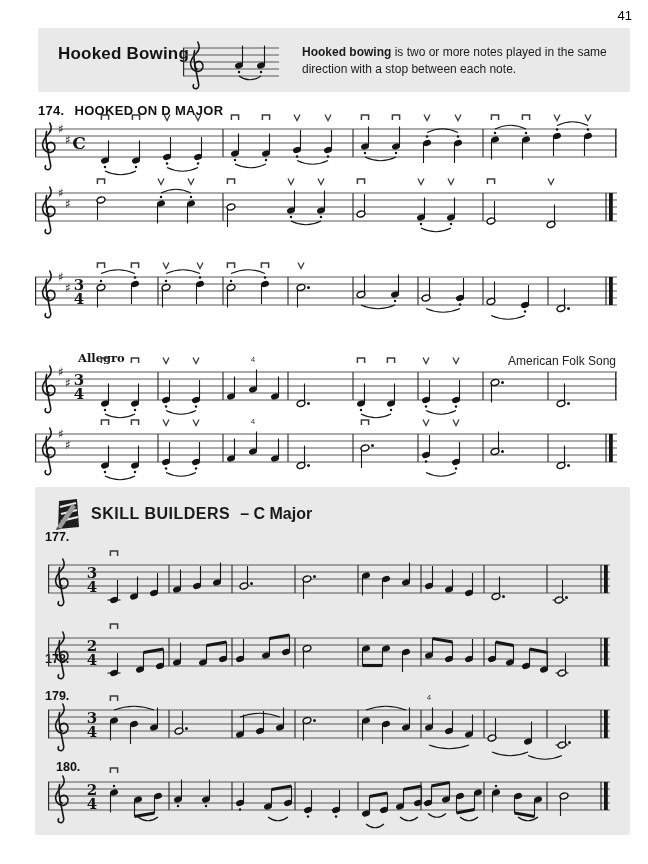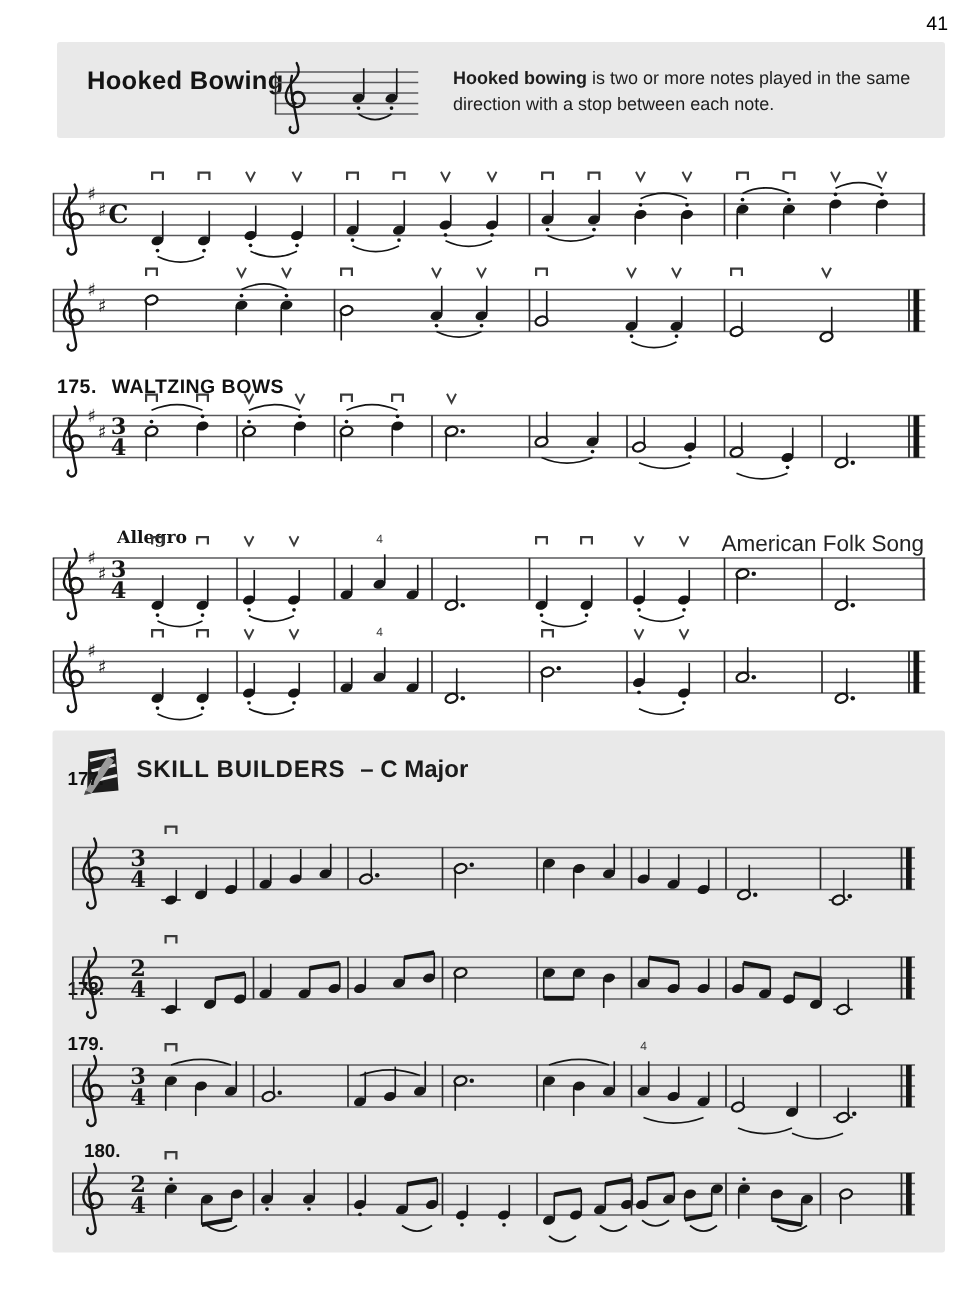--- a/index.html
+++ b/index.html
@@ -8,21 +8,21 @@
   .abs{position:absolute;}
   #page-number{top:8px;right:16px;font-size:13px;color:#000000;}
   #header-box{left:38px;top:28px;width:592px;height:64px;background:#e9e9e9;border-radius:2px;}
   #header-title{left:58px;top:44px;font-size:17px;font-weight:bold;letter-spacing:.2px;}
   #header-desc{left:290px;top:44px;width:330px;font-size:12px;line-height:1.4;color:#1c1c1c;margin-left:12px;}
   #header-desc b{font-weight:bold;}
   .ex-head{font-weight:bold;font-size:13px;letter-spacing:.3px;color:#111;}
   .ex-head .num{margin-right:10px;}
   .ex-num{font-weight:bold;font-size:12.5px;color:#111;}
   #tempo-176{left:78px;top:351px;font-family:"DejaVu Serif",serif;font-weight:bold;font-size:11.5px;}
-  #credit-176{right:32px;top:354px;font-size:15px;color:#222;}
+  #credit-176{right:32px;top:354px;font-size:12px;color:#222;}
   #skill-box{left:35px;top:487px;width:595px;height:348px;background:#e9e9e9;border-radius:2px;}
   #skill-title-row{left:55px;top:498px;display:flex;align-items:center;gap:10px;}
   #skill-title{font-weight:bold;font-size:16px;letter-spacing:.5px;color:#1a1a1a;}
   #skill-subtitle{font-weight:bold;font-size:16px;color:#1a1a1a;}
   svg.sys{position:absolute;display:block;}
 </style>
 </head>
 <body>
 
 <div id="page">
@@ -45,20 +45,23 @@
       <ellipse cx="56" cy="27.5" rx="4.1" ry="2.9" transform="rotate(-18 56 27.5)" fill="#151515" stroke="#151515" stroke-width="0"></ellipse>
       <line x1="59.5" y1="26.5" x2="59.5" y2="7.5" stroke="#151515" stroke-width="1.1"></line>
       <circle cx="56" cy="34" r="1.25" fill="#151515"></circle>
       <ellipse cx="78" cy="27.5" rx="4.1" ry="2.9" transform="rotate(-18 78 27.5)" fill="#151515" stroke="#151515" stroke-width="0"></ellipse>
       <line x1="81.5" y1="26.5" x2="81.5" y2="7.5" stroke="#151515" stroke-width="1.1"></line>
       <circle cx="78" cy="34" r="1.25" fill="#151515"></circle>
       <path d="M56,38 Q67,45.5 78,38" fill="none" stroke="#151515" stroke-width="1.2"></path>
     </svg>
   <div class="abs" id="header-desc"><b>Hooked bowing</b><span> is two or more notes played in the same direction with a stop between each note.</span></div>
 
+  <div class="abs ex-head" style="left:38px;top:103px">
+    <span class="num">174.</span><span>HOOKED ON D MAJOR</span>
+  </div>
   <svg class="sys abs" viewBox="0 0 582 82" style="left: 35px; top: 105px; width: 582px; height: 82px;">
       <line x1="0" y1="24" x2="582" y2="24" stroke="#58585b" stroke-width="1"></line>
       <line x1="0" y1="31" x2="582" y2="31" stroke="#58585b" stroke-width="1"></line>
       <line x1="0" y1="38" x2="582" y2="38" stroke="#58585b" stroke-width="1"></line>
       <line x1="0" y1="45" x2="582" y2="45" stroke="#58585b" stroke-width="1"></line>
       <line x1="0" y1="52" x2="582" y2="52" stroke="#58585b" stroke-width="1"></line>
       <line x1="0.6" y1="24" x2="0.6" y2="52" stroke="#2a2a2a" stroke-width="1.2"></line>
       <g transform="translate(4,24)" fill="none" stroke="#151515" stroke-width="1.6" stroke-linecap="round">
         <path d="M10.8,-6 C12.8,-2.2 12.6,1.6 9.6,4.8 C5.8,8.8 3.2,12.2 3.6,16.4 C4,21 8,24.2 12,23.2 C15.6,22.3 17.2,18.2 15.2,15.2 C13.4,12.6 9.6,12.8 8.2,15.4 C7,17.6 7.8,20.2 10,21"></path>
         <path d="M7.6,2.6 C6.4,6.8 6.9,12 8.1,18 L11.7,36.5 C12.2,39.2 10.2,41.2 8,40.6 C6.2,40.1 5.5,38 6.6,36.7"></path>
@@ -198,23 +201,20 @@
       <ellipse cx="456" cy="52" rx="4.1" ry="2.9" transform="rotate(-18 456 52)" fill="#ffffff" stroke="#151515" stroke-width="1.5"></ellipse>
       <line x1="459.5" y1="51" x2="459.5" y2="32" stroke="#151515" stroke-width="1.1"></line>
       <path d="M452.4,15 L452.4,10 L459.6,10 L459.6,15" fill="none" stroke="#3a3a3a" stroke-width="1.5"></path>
       <ellipse cx="516" cy="55.5" rx="4.1" ry="2.9" transform="rotate(-18 516 55.5)" fill="#ffffff" stroke="#151515" stroke-width="1.5"></ellipse>
       <line x1="519.5" y1="54.5" x2="519.5" y2="35.5" stroke="#151515" stroke-width="1.1"></line>
       <path d="M513,9.5 L516,15.5 L519,9.5" fill="none" stroke="#3a3a3a" stroke-width="1.3"></path>
       <line x1="571" y1="24" x2="571" y2="52" stroke="#2a2a2a" stroke-width="1.2"></line>
       <rect x="574" y="24" width="3.8" height="28" fill="#151515"></rect>
     </svg>
 
-  <div class="abs ex-head" style="left:38px;top:250px">
-    <span class="num">175.</span><span>WALTZING BOWS</span>
-  </div>
   <svg class="sys abs" viewBox="0 0 582 82" style="left: 35px; top: 253px; width: 582px; height: 82px;">
       <line x1="0" y1="24" x2="582" y2="24" stroke="#58585b" stroke-width="1"></line>
       <line x1="0" y1="31" x2="582" y2="31" stroke="#58585b" stroke-width="1"></line>
       <line x1="0" y1="38" x2="582" y2="38" stroke="#58585b" stroke-width="1"></line>
       <line x1="0" y1="45" x2="582" y2="45" stroke="#58585b" stroke-width="1"></line>
       <line x1="0" y1="52" x2="582" y2="52" stroke="#58585b" stroke-width="1"></line>
       <line x1="0.6" y1="24" x2="0.6" y2="52" stroke="#2a2a2a" stroke-width="1.2"></line>
       <g transform="translate(4,24)" fill="none" stroke="#151515" stroke-width="1.6" stroke-linecap="round">
         <path d="M10.8,-6 C12.8,-2.2 12.6,1.6 9.6,4.8 C5.8,8.8 3.2,12.2 3.6,16.4 C4,21 8,24.2 12,23.2 C15.6,22.3 17.2,18.2 15.2,15.2 C13.4,12.6 9.6,12.8 8.2,15.4 C7,17.6 7.8,20.2 10,21"></path>
         <path d="M7.6,2.6 C6.4,6.8 6.9,12 8.1,18 L11.7,36.5 C12.2,39.2 10.2,41.2 8,40.6 C6.2,40.1 5.5,38 6.6,36.7"></path>
@@ -442,21 +442,21 @@
       <line x1="5" y1="9" x2="21" y2="5" stroke="#e9e9e9" stroke-width="2"></line>
       <line x1="6" y1="16" x2="22" y2="12" stroke="#e9e9e9" stroke-width="2"></line>
       <line x1="6" y1="23" x2="23" y2="19" stroke="#e9e9e9" stroke-width="2"></line>
       <polygon points="2,29 17,6 21,9 6,31" fill="#9b9b9b"></polygon>
       <polygon points="2,29 6,31 1,32" fill="#4a4a4a"></polygon>
     </svg>
     <span id="skill-title">SKILL BUILDERS</span>
     <span id="skill-subtitle">– C Major</span>
   </div>
 
-  <div class="abs ex-num" style="left:45px;top:512px">177.</div>
+  <div class="abs ex-num" style="left:45px;top:530px">177.</div>
   <svg class="sys abs" viewBox="0 0 562 82" style="left: 48px; top: 541px; width: 562px; height: 82px;">
       <line x1="0" y1="24" x2="562" y2="24" stroke="#58585b" stroke-width="1"></line>
       <line x1="0" y1="31" x2="562" y2="31" stroke="#58585b" stroke-width="1"></line>
       <line x1="0" y1="38" x2="562" y2="38" stroke="#58585b" stroke-width="1"></line>
       <line x1="0" y1="45" x2="562" y2="45" stroke="#58585b" stroke-width="1"></line>
       <line x1="0" y1="52" x2="562" y2="52" stroke="#58585b" stroke-width="1"></line>
       <line x1="0.6" y1="24" x2="0.6" y2="52" stroke="#2a2a2a" stroke-width="1.2"></line>
       <g transform="translate(4,24)" fill="none" stroke="#151515" stroke-width="1.6" stroke-linecap="round">
         <path d="M10.8,-6 C12.8,-2.2 12.6,1.6 9.6,4.8 C5.8,8.8 3.2,12.2 3.6,16.4 C4,21 8,24.2 12,23.2 C15.6,22.3 17.2,18.2 15.2,15.2 C13.4,12.6 9.6,12.8 8.2,15.4 C7,17.6 7.8,20.2 10,21"></path>
         <path d="M7.6,2.6 C6.4,6.8 6.9,12 8.1,18 L11.7,36.5 C12.2,39.2 10.2,41.2 8,40.6 C6.2,40.1 5.5,38 6.6,36.7"></path>

